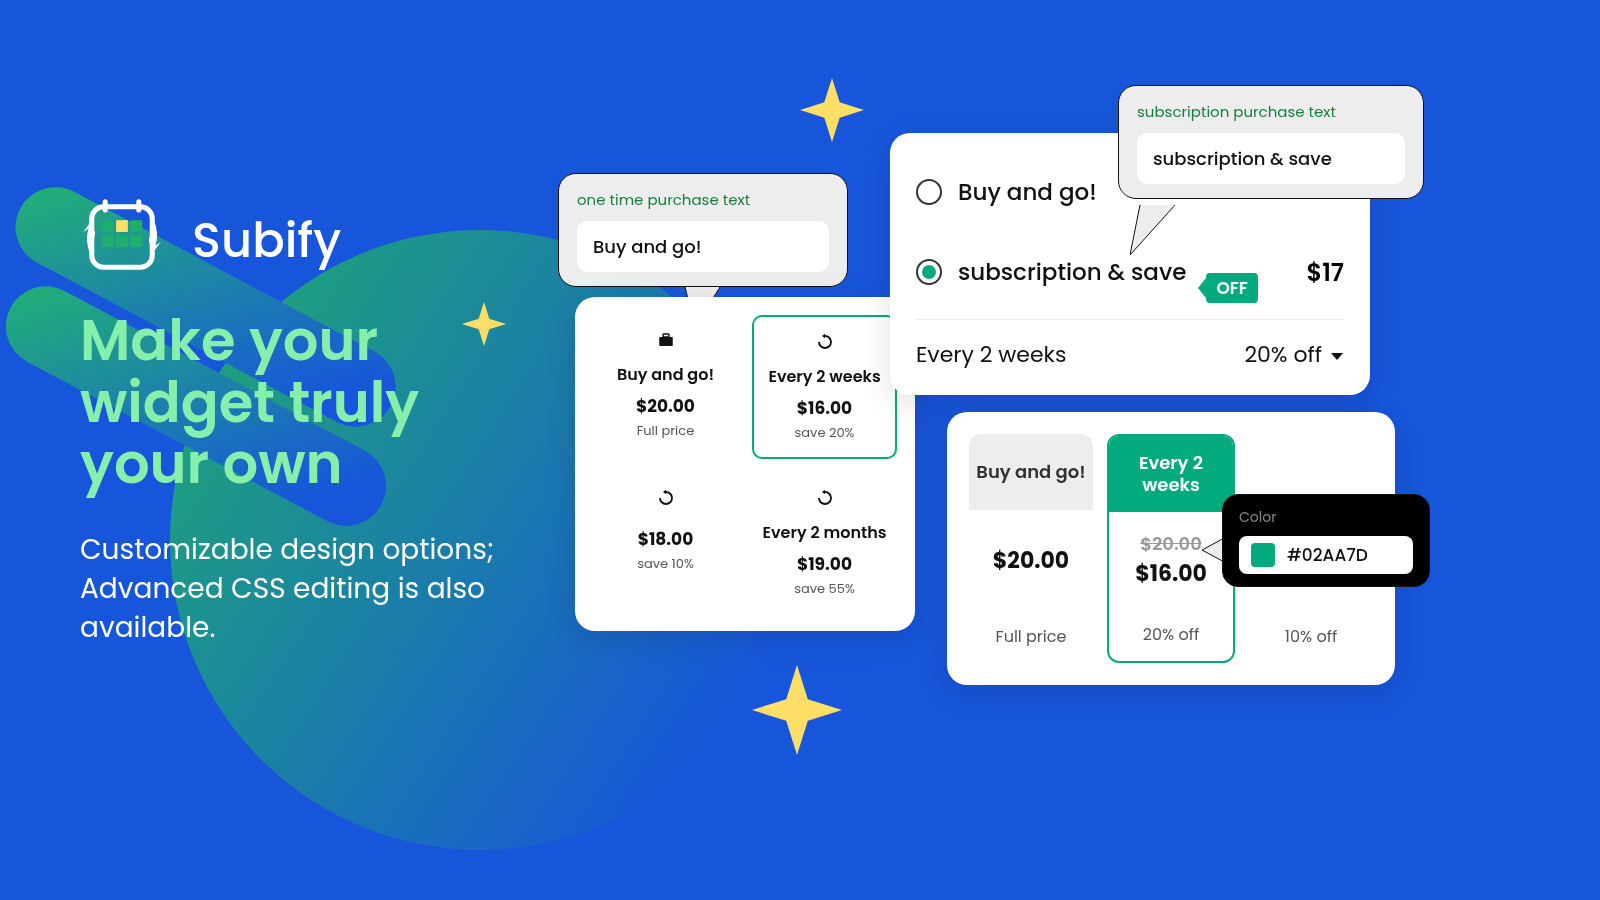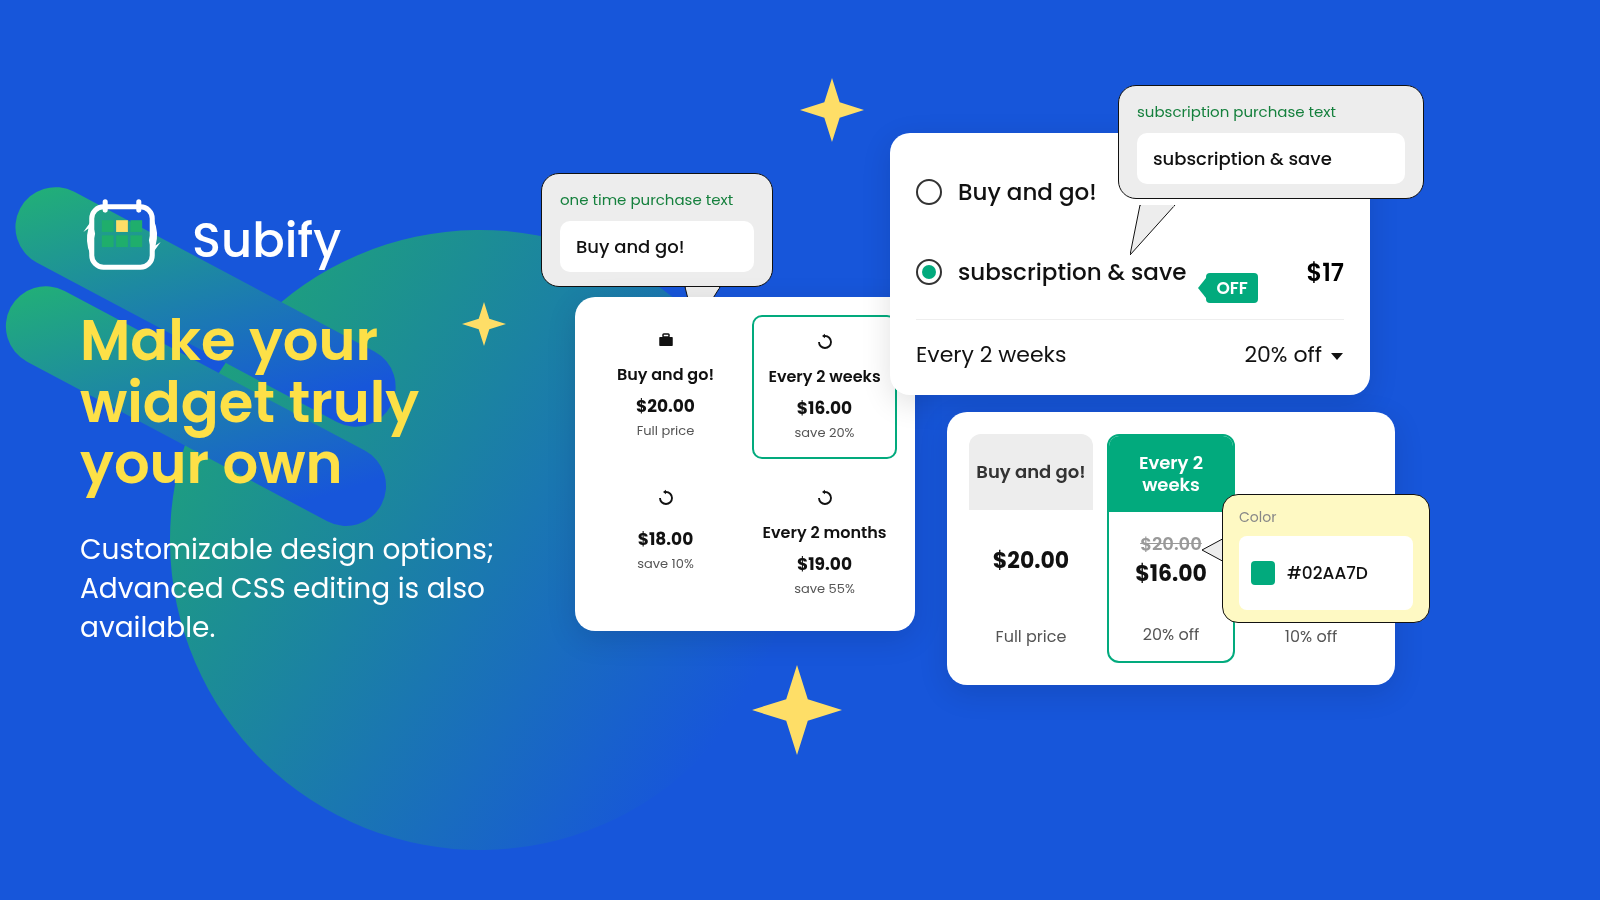--- a/index.html
+++ b/index.html
@@ -19,39 +19,39 @@
 .green-blob::before, .green-blob::after {
   content: ""; position: absolute; border-radius: 50px;
   background: linear-gradient(135deg, #22B373 0%, #1756DA 85%);
 }
 .green-blob::before { width: 420px; height: 80px; top: -15px; left: -120px; transform: rotate(40deg); }
 .green-blob::after  { width: 420px; height: 80px; top: 80px; left: -150px; transform: rotate(40deg); }
 .sparkle { position: absolute; }
 .sparkle svg { display: block; }
 .logo-row { position: absolute; left: 80px; top: 195px; display: flex; align-items: center; gap: 28px; justify-content: flex-end; }
 .logo-name { color: #fff; font-size: 48px; font-weight: 500; }
-.headline { position: absolute; left: 80px; top: 310px; color: #fde047; font-size: 56px; font-weight: 600; line-height: 1.1; max-width: 460px; }
+.headline { position: absolute; left: 80px; top: 310px; color: #86efac; font-size: 56px; font-weight: 600; line-height: 1.1; max-width: 460px; }
 .subtext { position: absolute; left: 80px; top: 530px; color: #fff; font-size: 28px; font-weight: 400; line-height: 1.4; max-width: 440px; }
 
 .card { position: absolute; background: #fff; border-radius: 20px; box-shadow: 0 8px 30px rgba(0,0,0,0.12); border: 1px solid #111; }
 
 
 .card1 { left: 575px; top: 297px; width: 340px; padding: 18px; display: grid; grid-template-columns: 1fr 1fr; gap: 14px; border: none;}
 .tile { border-radius: 10px; padding: 16px 8px 14px; text-align: center; }
 .tile.selected { border: 2px solid #02AA7D; }
 .tile .ico { margin-bottom: 6px; }
 .tile-title { font-size: 16px; font-weight: 600; color: #111; }
 .tile-price { font-size: 17px; font-weight: 700; margin-top: 6px; color: #111;}
 .tile-sub { font-size: 13px; color: #555; margin-top: 2px; }
 
 
 .bubble { position: absolute; background: #EDEDED; border: 1px solid #111; border-radius: 18px; padding: 14px 18px; }
 .bubble-label { font-size: 15px; color: #15803d; margin-bottom: 10px; }
 .bubble-input { background: #fff; border-radius: 10px; padding: 12px 16px; font-size: 18px; font-weight: 500; color: #111; }
-.bubble1 { left: 541px; top: 173px; width: 232px; }
+.bubble1 { left: 558px; top: 173px; width: 290px; }
 .bubble1-tail { position: absolute; left: 680px; top: 287px; }
 
 
 .card2 { left: 890px; top: 133px; width: 480px; padding: 26px 26px 18px; border: none; }
 .radio-row { display: flex; align-items: center; gap: 16px; padding: 16px 0; }
 .radio-row + .radio-row { border-top: 0px solid #ddd; }
 .radio-circle { width: 26px; height: 26px; border-radius: 50%; border: 2.5px solid #333; flex-shrink: 0; display: flex; align-items: center; justify-content: center;}
 .radio-circle.checked::after { content:""; width: 14px; height: 14px; border-radius: 50%; background: #02AA7D; }
 .radio-label { font-size: 23px; font-weight: 500; color: #111; }
 .tag-off { background: #02AA7D; color: #fff; font-size: 17px; font-weight: 600; padding: 2px 10px; border-radius: 4px; position: relative; margin-left: 4px; margin-top: 32px;}
@@ -69,23 +69,23 @@
 .col { flex: 1; text-align: center; border-radius: 12px; overflow: hidden; display: flex; flex-direction: column;}
 .col.selected { border: 2px solid #02AA7D; }
 .col-head { padding: 14px 4px; font-size: 18px; font-weight: 600; line-height: 1.25; min-height: 76px; display:flex; align-items:center; justify-content:center;}
 .col-head.gray { background: #EDEDED; color: #333; }
 .col-head.green { background: #02AA7D; color: #fff; }
 .col-body { padding: 18px 4px; flex: 1; display: flex; flex-direction: column; justify-content: center;}
 .col-old { font-size: 18px; color: #999; text-decoration: line-through; font-weight: 600;}
 .col-price { font-size: 22px; font-weight: 700; color: #111; }
 .col-foot { padding: 14px 4px; font-size: 16px; color: #555; }
 
-.color-pop { position: absolute; left: 1222px; top: 494px; background: #fef9c3; border: 1px solid #111; border-radius: 16px; padding: 12px 16px; width: 208px; }
+.color-pop { position: absolute; left: 1222px; top: 494px; background: #000000; border: 1px solid #111; border-radius: 16px; padding: 12px 16px; width: 208px; }
 .color-pop .lab { font-size: 14px; color: #888; margin-bottom: 8px; }
-.color-input { background: #fff; border-radius: 8px; padding: 24px 12px; display: flex; align-items: center; gap: 12px; }
+.color-input { background: #fff; border-radius: 8px; padding: 6px 12px; display: flex; align-items: center; gap: 12px; }
 .swatch { width: 24px; height: 24px; border-radius: 4px; }
 .hexv { font-size: 17px; font-weight: 500; color: #111; }
 .color-pop-tail { position: absolute; left: 1202px; top: 530px; }
 
 .spin-icon { display:inline-block; }
 </style>
 </head>
 <body>
 
 <div class="green-blob"></div>

